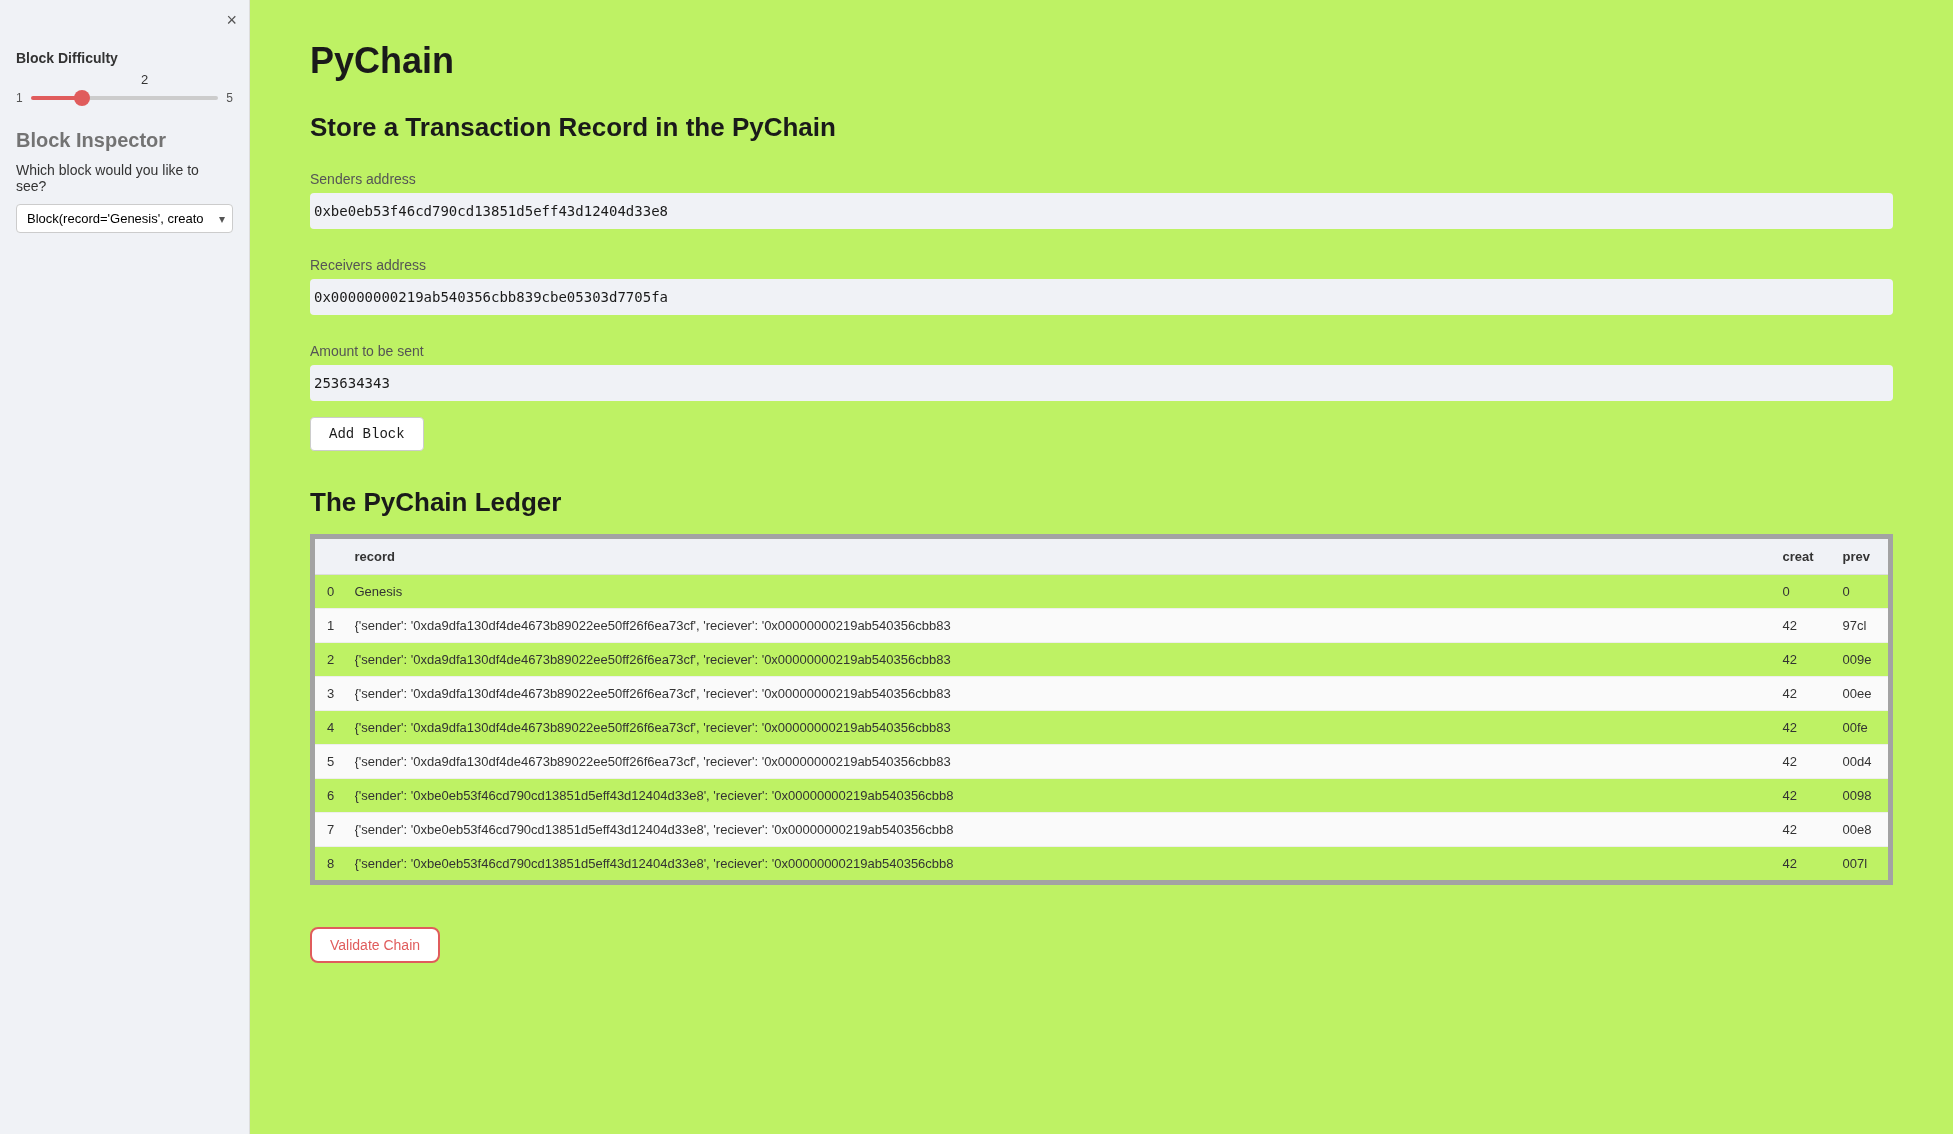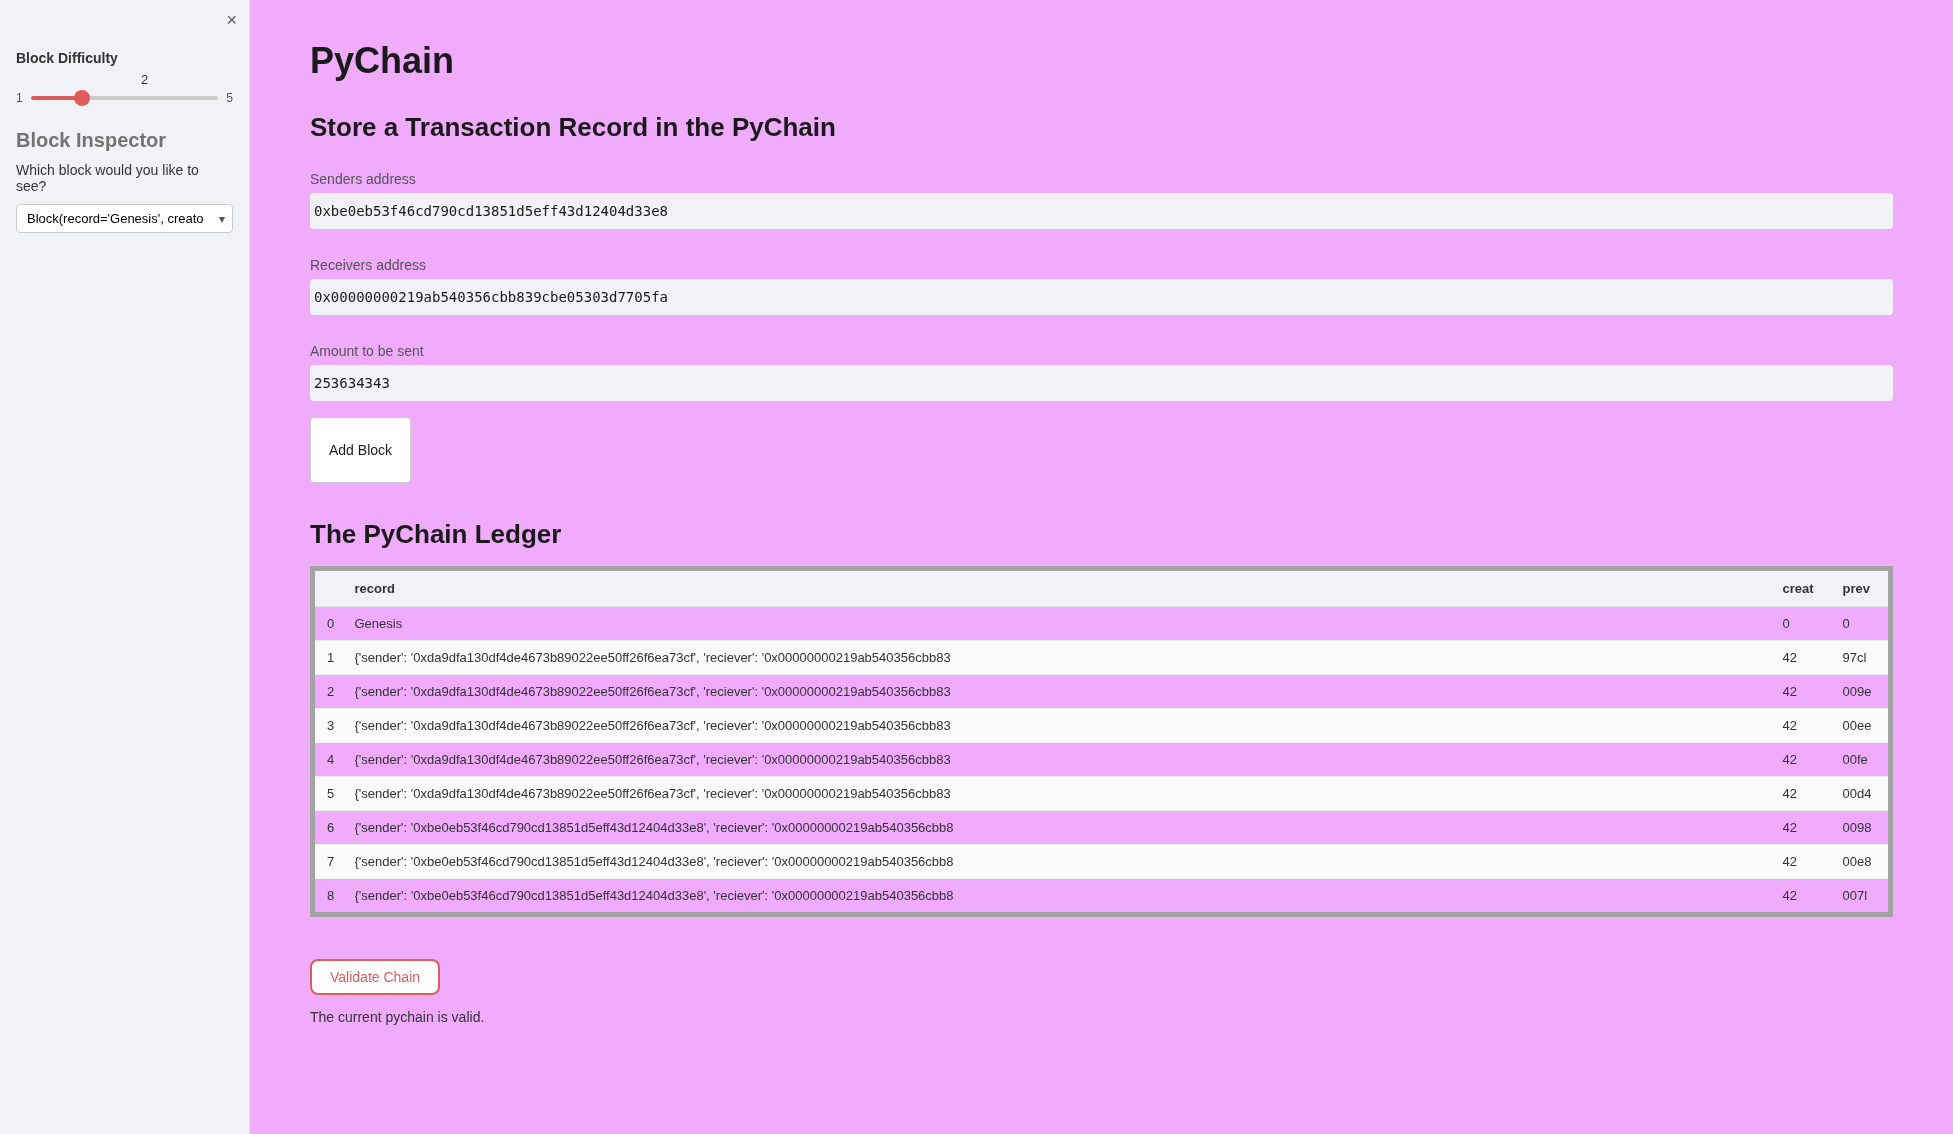--- a/index.html
+++ b/index.html
@@ -123,21 +123,21 @@
       font-size: 12px;
       color: #2d7a2d;
       font-family: monospace;
       line-height: 1.6;
       background: transparent;
     }
 
     
     .main {
       flex: 1;
-      background: #f0abfc;
+      background: #bef264;
       padding: 40px 60px;
       overflow-y: auto;
     }
 
     .app-title {
       font-size: 36px;
       font-weight: 800;
       color: #1a1a1a;
       margin-bottom: 30px;
     }
@@ -165,25 +165,26 @@
       font-size: 14px;
       color: #1a1a1a;
       margin-bottom: 16px;
       font-family: monospace;
     }
 
     .add-block-btn {
       background: white;
       border: 1px solid #ccc;
       border-radius: 4px;
-      padding: 24px 18px;
+      padding: 8px 18px;
       font-size: 14px;
       cursor: pointer;
       color: #1a1a1a;
       margin-bottom: 36px;
+      font-family: Liberation Mono, monospace;
     }
 
     .ledger-title {
       font-size: 26px;
       font-weight: 700;
       color: #1a1a1a;
       margin-bottom: 16px;
     }
 
     
@@ -375,15 +376,14 @@
             <span class="cell-truncate">{'sender': '0xbe0eb53f46cd790cd13851d5eff43d12404d33e8', 'reciever': '0x00000000219ab540356cbb8</span>
           </td>
       <td>42</td>
       <td>007l</td>
     </tr>
       </tbody>
   </table>
 
   <br>
   <button class="validate-btn">Validate Chain</button>
-  <div class="valid-msg">The current pychain is valid.</div>
 
 </div>
 
 </body></html>

